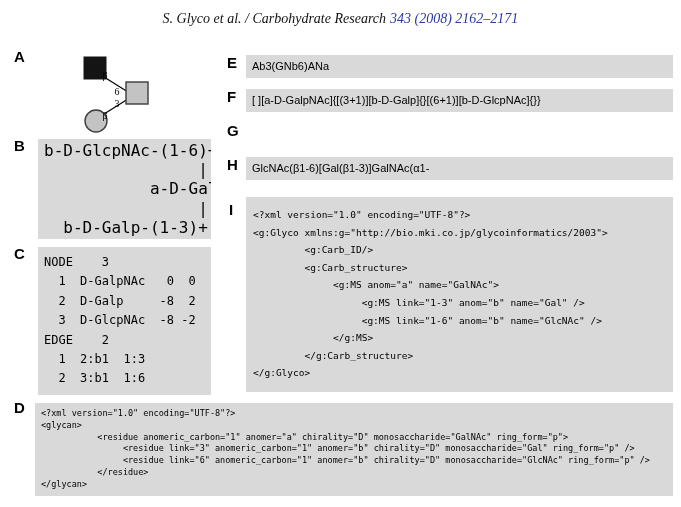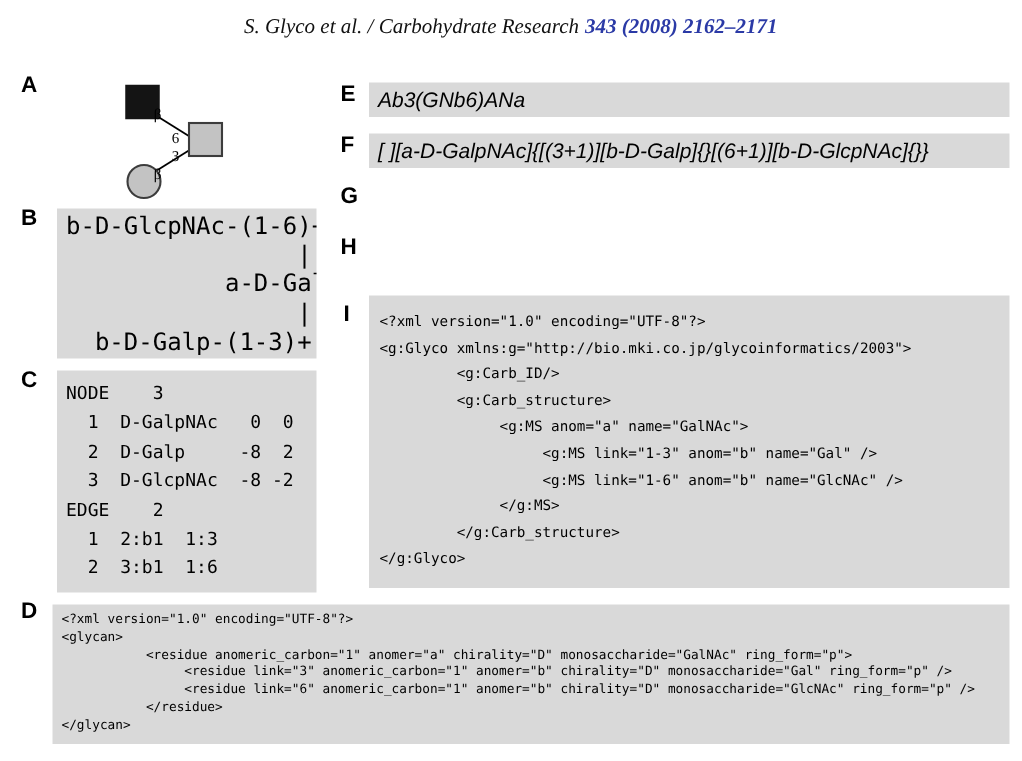--- a/index.html
+++ b/index.html
@@ -16,42 +16,41 @@
     position: absolute;
     top: 11px; left: 0;
     width: 100%;
     text-align: center;
     font-family: "Liberation Serif", "DejaVu Serif", serif;
     font-style: italic;
     font-size: 14px;
     color: #111;
     white-space: nowrap;
   }
-  .running-head .cite { color: var(--link_blue, #2b3aa6); margin-left: 4px; font-weight: bold; }
+  .running-head .cite { color: var(--link_blue, #2b3aa6); margin-left: 4px; }
   .plabel {
     position: absolute;
     font-weight: bold;
     font-size: 15px;
     color: #000;
     font-family: "Liberation Sans", sans-serif;
   }
   .gbox {
     position: absolute;
     background: var(--panel_bg, #d9d9d9);
     margin: 0;
     overflow: hidden;
     color: #000;
   }
   .single {
-    font-size: 14px;
+    font-size: 11px;
     line-height: 23px;
     height: 23px;
     padding: 0 6px;
     white-space: nowrap;
-    font-style: italic;
   }
   .mono {
     font-family: "DejaVu Sans Mono", "Liberation Mono", monospace;
     white-space: pre;
   }
   .glycan-svg { position: absolute; }
   .glycan-svg line { stroke: #000; stroke-width: 1.2; }
   .sq-black { fill: var(--symbol_dark, #141414); stroke: var(--symbol_dark, #141414); }
   .sq-gray  { fill: var(--symbol_gray, #c3c3c3); stroke: var(--symbol_stroke, #3c3c3c); stroke-width: 1.4; }
   .circ-gray{ fill: var(--symbol_gray, #c3c3c3); stroke: var(--symbol_stroke, #3c3c3c); stroke-width: 1.4; }
@@ -111,20 +110,21 @@
 
   <span class="plabel" style="left:227px; top:54px;">E</span>
   <div class="gbox single" style="left:246px; top:55px; width:427px;">Ab3(GNb6)ANa</div>
 
   <span class="plabel" style="left:227px; top:88px;">F</span>
   <div class="gbox single" style="left:246px; top:89px; width:427px;">[ ][a-D-GalpNAc]{[(3+1)][b-D-Galp]{}[(6+1)][b-D-GlcpNAc]{}}</div>
 
   <span class="plabel" style="left:227px; top:122px;">G</span>
 
   <span class="plabel" style="left:227px; top:156px;">H</span>
+  <div class="gbox single" style="left:246px; top:157px; width:427px;">GlcNAc(β1-6)[Gal(β1-3)]GalNAc(α1-</div>
 
   <span class="plabel" style="left:229px; top:201px;">I</span>
   <pre class="gbox mono" style="left:246px; top:197px; width:427px; height:195px; font-size:9.5px; line-height:17.6px; padding:9px 7px;">&lt;?xml version="1.0" encoding="UTF-8"?&gt;
 &lt;g:Glyco xmlns:g="http://bio.mki.co.jp/glycoinformatics/2003"&gt;
          &lt;g:Carb_ID/&gt;
          &lt;g:Carb_structure&gt;
               &lt;g:MS anom="a" name="GalNAc"&gt;
                    &lt;g:MS link="1-3" anom="b" name="Gal" /&gt;
                    &lt;g:MS link="1-6" anom="b" name="GlcNAc" /&gt;
               &lt;/g:MS&gt;

